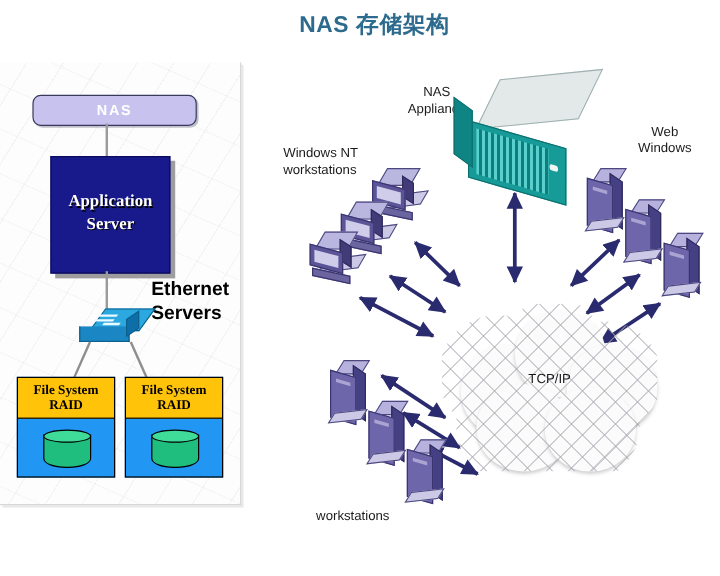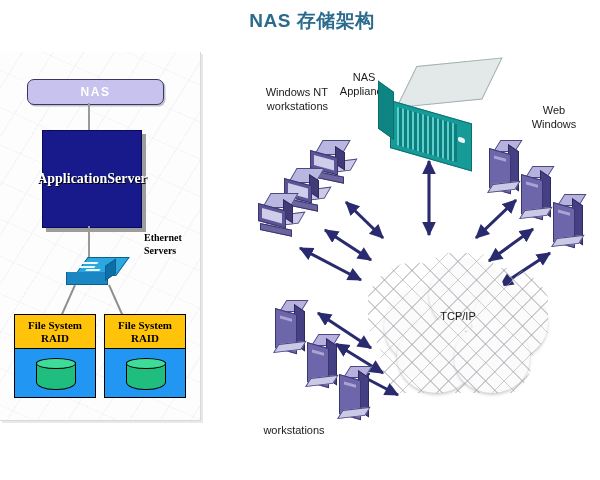--- a/index.html
+++ b/index.html
@@ -35,28 +35,28 @@
     display:flex;align-items:center;justify-content:center;
     box-shadow:1.5px 1.5px 0 rgba(80,80,110,.35);
   }
   #nas-stem{position:absolute;left:88px;top:51px;width:2px;height:29px;background:#9a9a9a;}
   #app-server{
     position:absolute;left:42px;top:78px;width:98px;height:96px;
     background:#181a8c;border:1px solid #0a0a5a;
     box-shadow:4px 4px 0 #9d9d9d;
     color:#ffffff;font-family:"Liberation Serif","DejaVu Serif",serif;
     font-weight:bold;font-size:14px;line-height:1.35;
-    display:flex;flex-direction:row;align-items:center;justify-content:center;
+    display:flex;flex-direction:column;align-items:center;justify-content:center;
     text-shadow:1px 1px 0 #000;
   }
   #app-stem{position:absolute;left:88px;top:174px;width:2px;height:34px;background:#9a9a9a;}
   #ethernet-label{
-    position:absolute;left:144px;top:180px;width:74px;
-    font-family:Liberation Serif, serif;
-    font-weight:bold;font-size:10px;color:#000;line-height:1.25;
+    position:absolute;left:126px;top:180px;width:74px;
+    font-family:Liberation Sans, sans-serif;
+    font-weight:bold;font-size:16px;color:#000;line-height:1.25;
   }
   
   #switch-icon{position:absolute;left:66px;top:205px;width:54px;height:32px;}
   #sw-top{
     position:absolute;left:8px;top:0;width:40px;height:17px;background:#2ba8e0;
     border:1px solid #0d5f8c;
     transform:skewX(-36deg);transform-origin:bottom left;
   }
   #sw-front{
     position:absolute;left:0px;top:15px;width:40px;height:12px;
@@ -251,21 +251,21 @@
   </div>
   <div id="appliance">
     <div id="ap-top"></div>
     <div id="ap-front">
       <div id="ap-fins"></div>
       <div id="ap-dot"></div>
     </div>
     <div id="ap-side"></div>
   </div>
 
-  <div class="r-label" style="left:8px;top:37px;width:92px;text-align:right;">
+  <div class="r-label" style="left:8px;top:73px;width:92px;text-align:left;">
     <div>Windows NT</div>
     <div>workstations</div>
   </div>
   <div class="pc" style="left:78px;top:92px;">
     <div class="pc-base"></div>
       <div class="pc-base-f"></div>
     <div class="pc-mon-top"></div>
       <div class="pc-mon-s"></div>
     <div class="pc-mon-f">
         <div class="pc-screen"></div>

